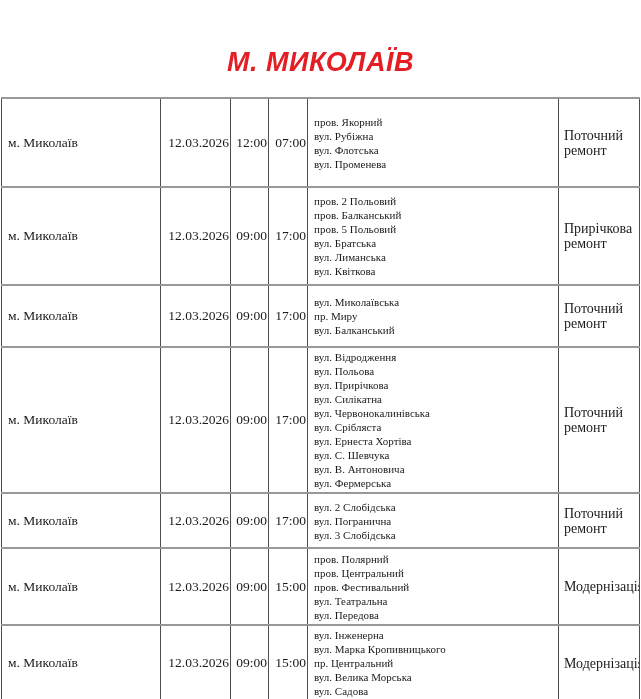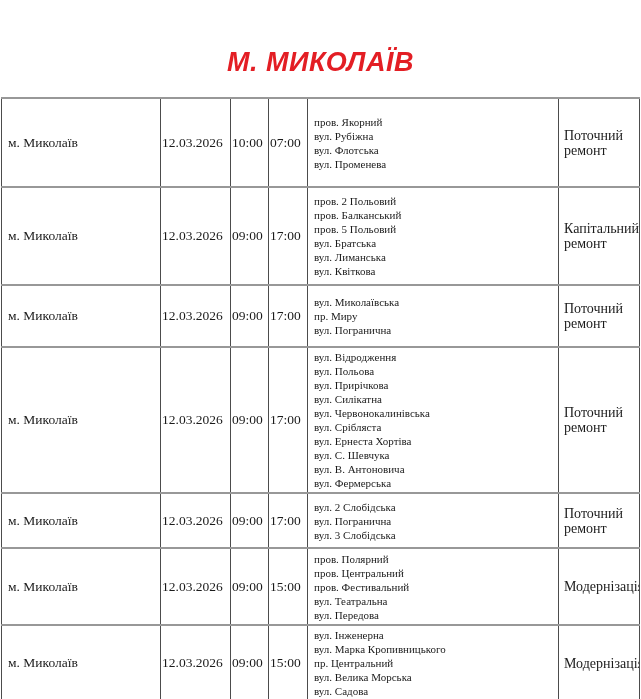--- a/index.html
+++ b/index.html
@@ -46,21 +46,21 @@
     overflow: hidden;
   }
   tr.r-last td {
     border-bottom: 2px solid #989898;
   }
   .c-city {
     text-align: left;
     padding-left: 6px;
   }
   .c-date, .c-time {
-    text-align: left;
+    text-align: right;
     padding-left: 1px;
     padding-right: 1px;
   }
   .c-streets {
     white-space: pre-line;
     line-height: 14px;
     font-size: 11px;
     padding-left: 6px;
     text-align: left;
   }
@@ -90,49 +90,49 @@
     <col style="width:70px">
     <col style="width:38px">
     <col style="width:39px">
     <col style="width:251px">
     <col style="width:81px">
   </colgroup>
   <tbody>
     <tr class="r1">
       <td class="c-city">м. Миколаїв</td>
       <td class="c-date">12.03.2026</td>
-      <td class="c-time">10:00</td>
+      <td class="c-time">12:00</td>
       <td class="c-time">07:00</td>
       <td class="c-streets">пров. Якорний
 вул. Рубіжна
 вул. Флотська
 вул. Променева</td>
       <td class="c-type">Поточний ремонт</td>
     </tr>
     <tr class="r2">
       <td class="c-city">м. Миколаїв</td>
       <td class="c-date">12.03.2026</td>
       <td class="c-time">09:00</td>
       <td class="c-time">17:00</td>
       <td class="c-streets">пров. 2 Польовий
 пров. Балканський
 пров. 5 Польовий
 вул. Братська
 вул. Лиманська
 вул. Квіткова</td>
-      <td class="c-type">Капітальний ремонт</td>
+      <td class="c-type">Прирічкова ремонт</td>
     </tr>
     <tr class="r3">
       <td class="c-city">м. Миколаїв</td>
       <td class="c-date">12.03.2026</td>
       <td class="c-time">09:00</td>
       <td class="c-time">17:00</td>
       <td class="c-streets">вул. Миколаївська
 пр. Миру
-вул. Погранична</td>
+вул. Балканський</td>
       <td class="c-type">Поточний ремонт</td>
     </tr>
     <tr class="r4">
       <td class="c-city">м. Миколаїв</td>
       <td class="c-date">12.03.2026</td>
       <td class="c-time">09:00</td>
       <td class="c-time">17:00</td>
       <td class="c-streets">вул. Відродження
 вул. Польова
 вул. Прирічкова

